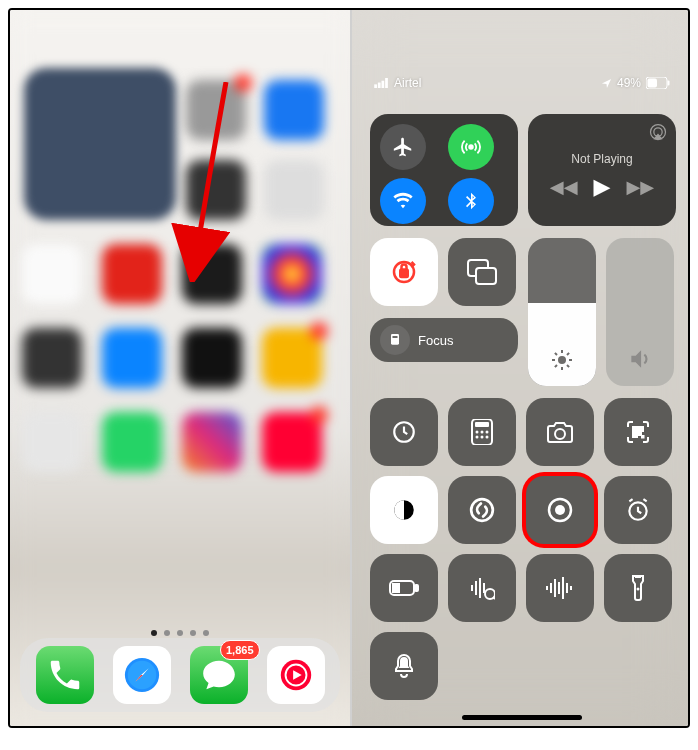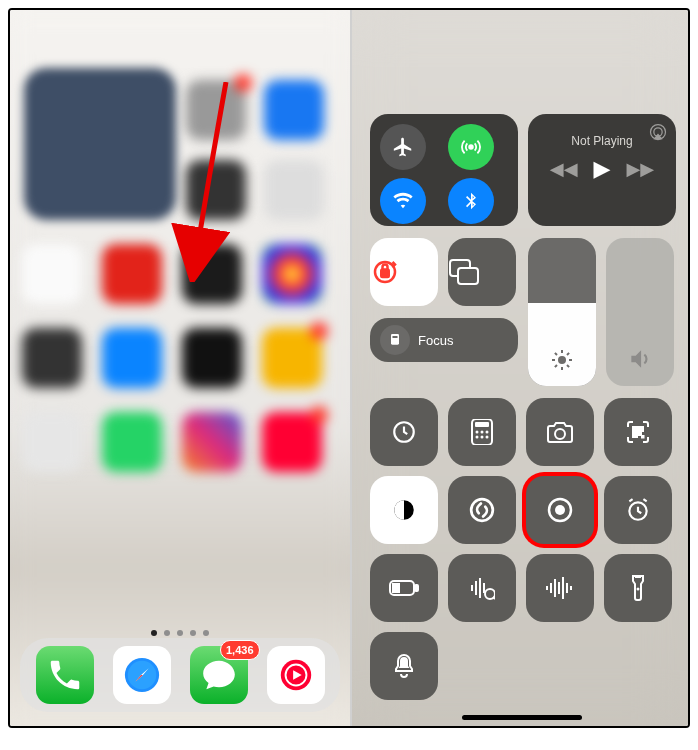--- a/index.html
+++ b/index.html
@@ -66,21 +66,21 @@
   }
   .cc-blur { position:absolute; inset:0; backdrop-filter:blur(24px); }
   .cc-status {
     position:absolute; top:12px; left:0; right:0; padding:54px 22px 0 22px;
     display:flex; justify-content:space-between; font-size:12px; color:#fff;
     text-shadow:0 0 3px rgba(0,0,0,0.3); font-weight:500;
   }
   .cc-status .r { display:flex; gap:5px; align-items:center; }
   .cc-grid { position:absolute; left:18px; right:18px; top:104px; }
   .tile { position:absolute; border-radius:18px; background:#5c5b58;
-    display:flex; align-items:center; justify-content:flex-start; }
+    display:flex; align-items:center; justify-content:center; }
   .tile.white { background:#fff; }
   .circle-btn { width:46px; height:46px; border-radius:50%;
     display:flex; align-items:center; justify-content:center; }
   .conn { left:0; top:0; width:148px; height:112px; background:#3b3a38; }
   .conn .g { display:grid; grid-template-columns:1fr 1fr; grid-template-rows:1fr 1fr;
     gap:8px; width:100%; height:100%; padding:10px; }
   .media { left:158px; top:0; width:148px; height:112px; background:#3b3a38;
     flex-direction:column; gap:8px; color:#9e9d9b;font-size:11px; padding:8px;}
   .media .title{color:#d9d7d3;font-size:12px;margin-top:12px;}
   .media .ctrls{display:flex; gap:16px; align-items:center;font-size:18px;}
@@ -174,36 +174,58 @@
             <circle cx="20" cy="20" r="18" fill="#1f8fff"></circle>
             <circle cx="20" cy="20" r="15" fill="#2ba1ff"></circle>
             <path d="M27 13 L21 20 L13 27 L19 20 Z" fill="#fff"></path>
             <path d="M21 20 L13 27 L19 20 Z" fill="#ff3b30"></path>
           </svg>
       </div>
       <div class="dockicon" style="background:linear-gradient(#6bdb72,#0bb12a);">
         <svg viewBox="0 0 24 24" fill="#fff">
             <path d="M12 3C6.5 3 2 6.6 2 11c0 2.4 1.3 4.5 3.4 6L4 21l4.6-1.8c1.1.3 2.2.5 3.4.5 5.5 0 10-3.6 10-8S17.5 3 12 3z"></path>
           </svg>
-        <span class="badge">1,436</span>
+        <span class="badge">1,865</span>
       </div>
       <div class="dockicon" style="background:#fff;">
         <svg viewBox="0 0 40 40">
             <circle cx="20" cy="20" r="16" fill="#ff0033"></circle>
             <circle cx="20" cy="20" r="11" fill="none" stroke="#fff" stroke-width="2"></circle>
             <path d="M17 15 L26 20 L17 25 Z" fill="#fff"></path>
           </svg>
       </div>
     </div>
   </div>
 
   <div class="divider"></div>
 
   <div class="pane right-pane">
     <div class="cc-blur"></div>
+    <div class="cc-status">
+      <span class="l" style="display:flex;gap:5px;align-items:center;">
+        <svg width="15" height="10" viewBox="0 0 16 11">
+            <rect x="0" y="7" width="3" height="4" fill="#fff"></rect>
+            <rect x="4" y="5" width="3" height="6" fill="#fff"></rect>
+            <rect x="8" y="3" width="3" height="8" fill="#fff"></rect>
+            <rect x="12" y="0" width="3" height="11" fill="#fff"></rect>
+          </svg>
+        <span>Airtel</span>
+      </span>
+      <span class="r">
+        <svg width="11" height="11" viewBox="0 0 12 12">
+            <path d="M11 1 L1 6 L6 6.5 L6.5 11 Z" fill="#fff"></path>
+          </svg>
+        <span>49%</span>
+        <svg width="24" height="12" viewBox="0 0 24 12">
+            <rect x="0" y="0" width="21" height="12" rx="3" fill="none" stroke="#fff" stroke-width="1"></rect>
+            <rect x="1.5" y="1.5" width="9.5" height="9" rx="2" fill="#fff"></rect>
+            <rect x="21.5" y="3.5" width="2" height="5" rx="1" fill="#fff"></rect>
+          </svg>
+      </span>
+    </div>
 
     <div class="cc-grid">
 
       <div class="tile conn">
         <div class="g">
           <div class="circle-btn" style="background:#555;">
             <svg width="22" height="22" viewBox="0 0 24 24" fill="#fff">
                 <path d="M21 16v-2l-8-5V3.5c0-.8-.7-1.5-1.5-1.5S10 2.7 10 3.5V9l-8 5v2l8-2.5V19l-2 1.5V22l3.5-1 3.5 1v-1.5L13 19v-5.5l8 2.5z"></path>
               </svg>
           </div>

